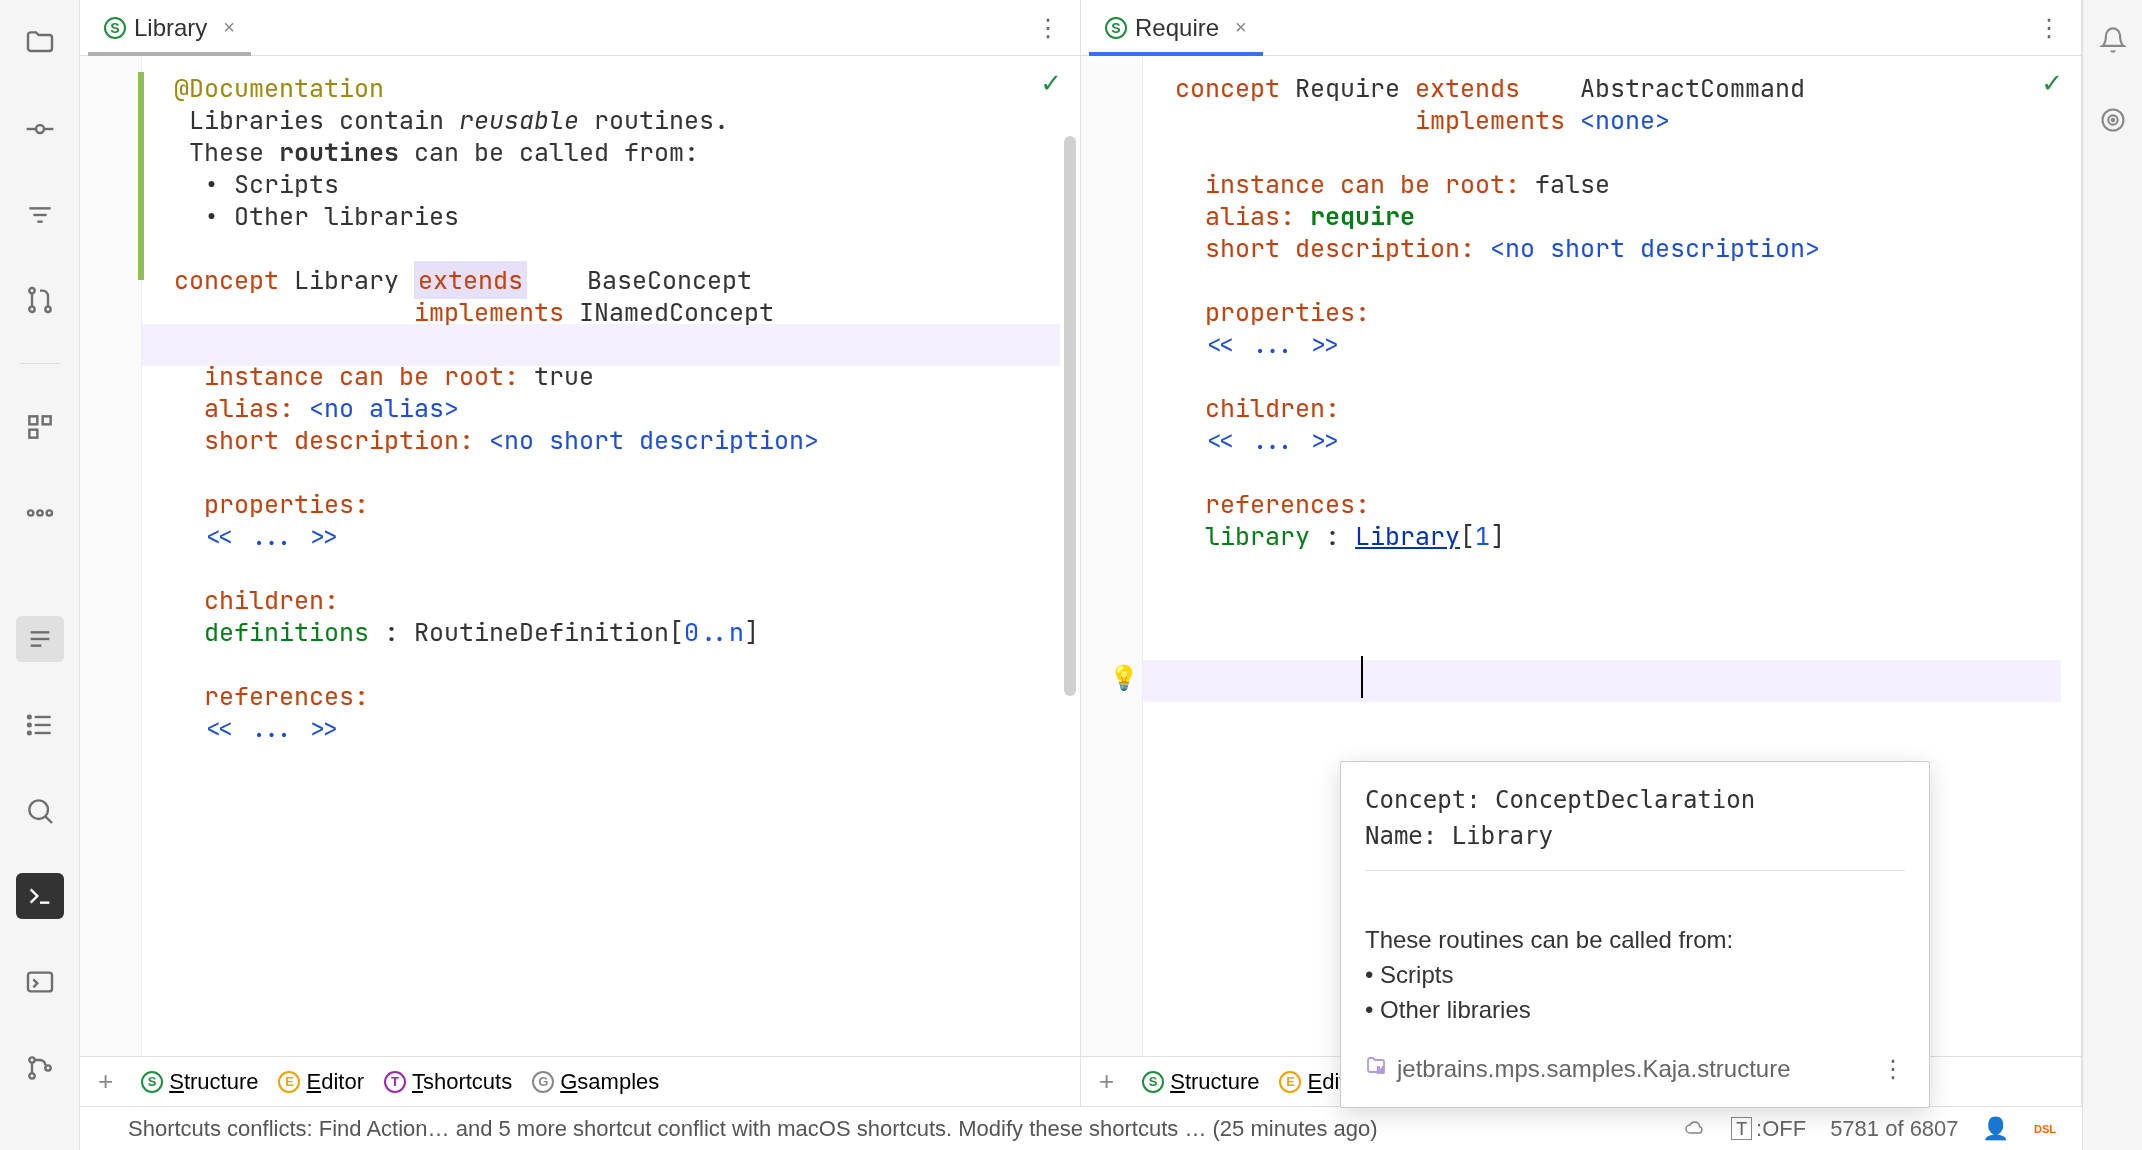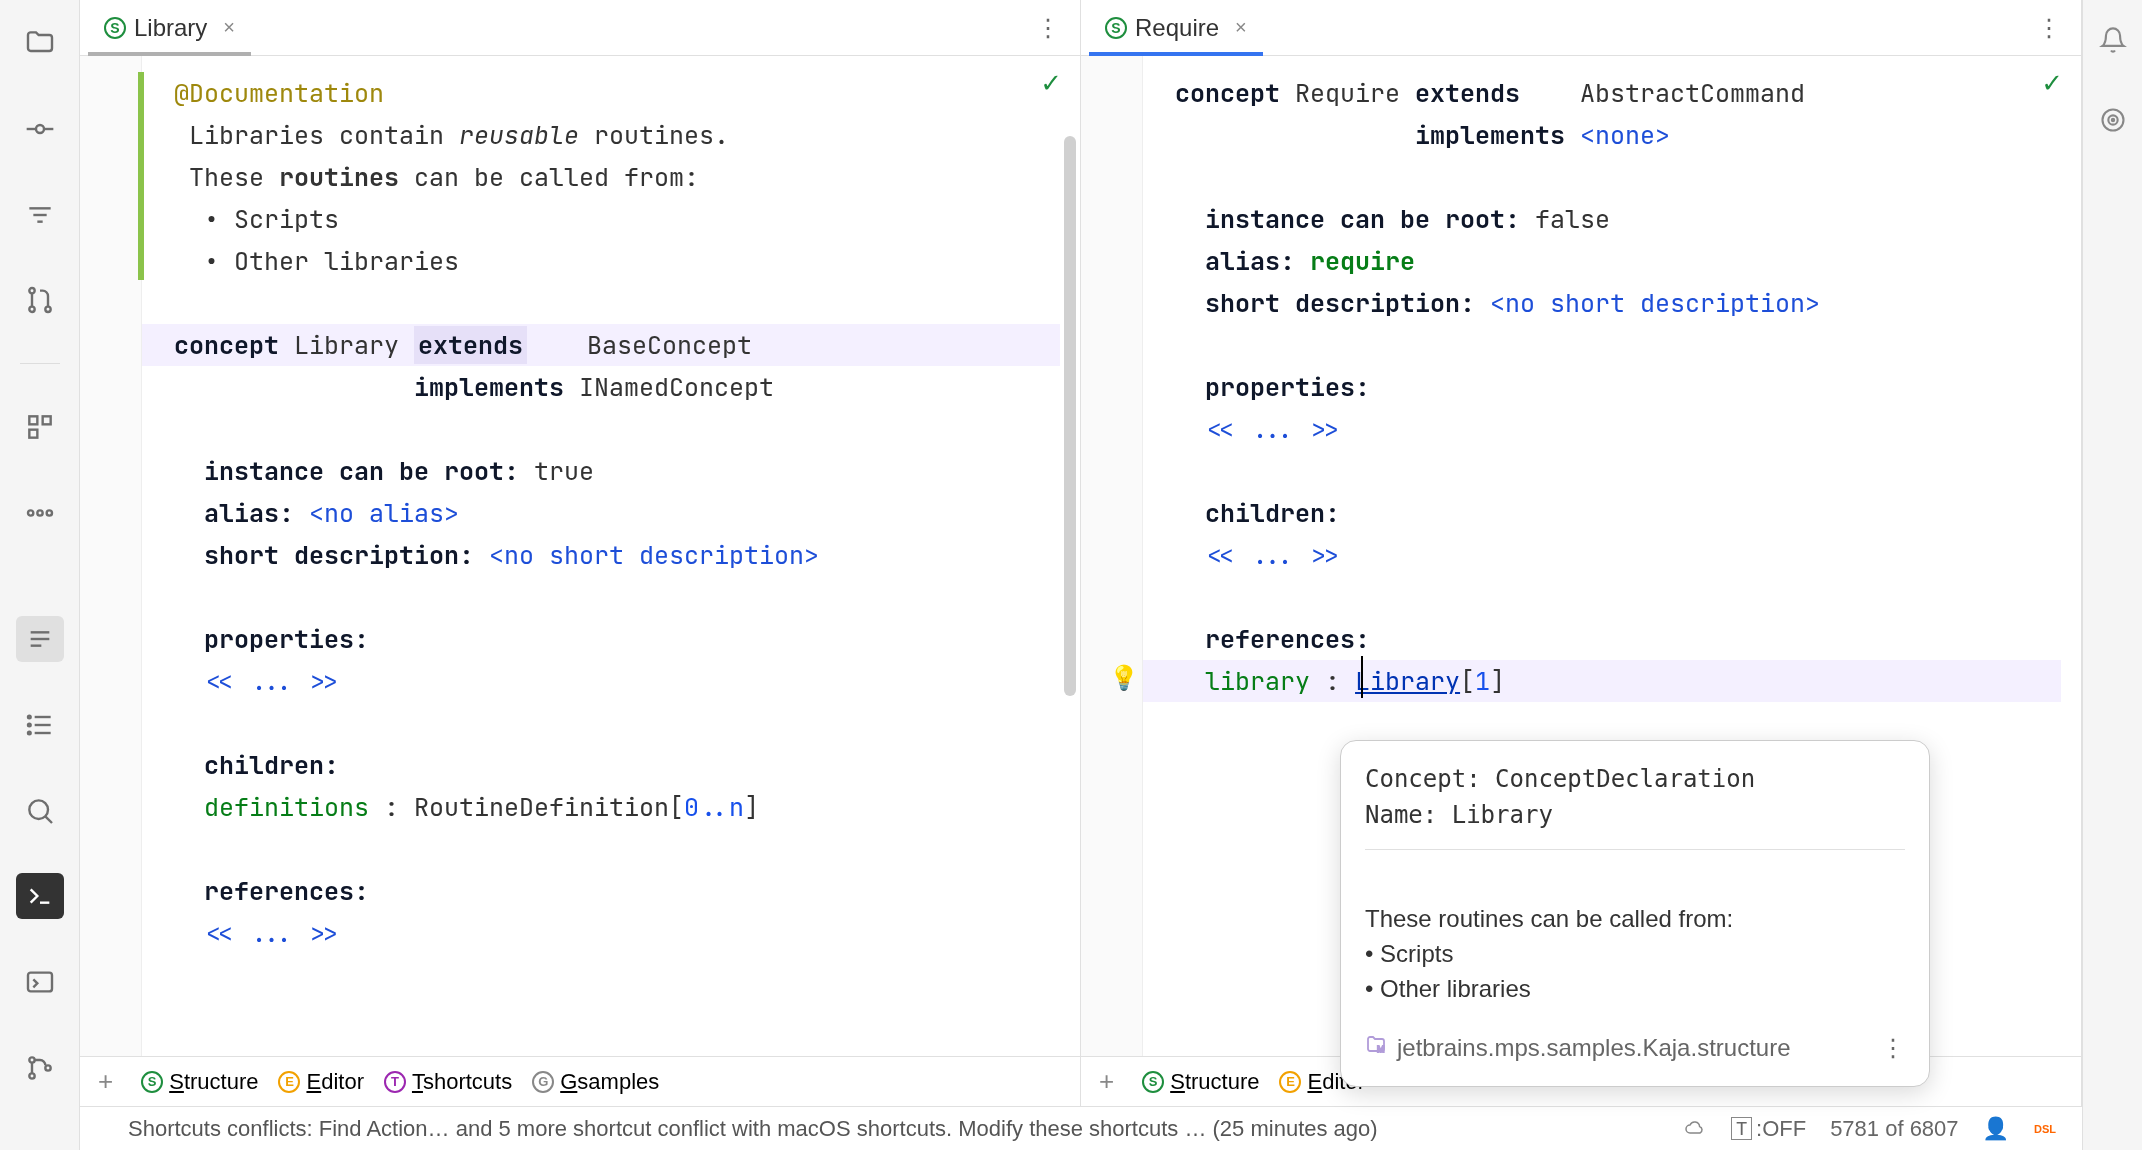--- a/index.html
+++ b/index.html
@@ -29,26 +29,26 @@
 .tab.active-left::after { content: ''; position: absolute; bottom: -1px; left: 0; right: 0; height: 4px; background: #b0b0b0; }
 .tab.active-right::after { content: ''; position: absolute; bottom: -1px; left: 0; right: 0; height: 4px; background: #3574f0; }
 .tab-icon { width: 22px; height: 22px; border: 2px solid #1e8e3e; border-radius: 50%; display: flex; align-items: center; justify-content: center; color: #1e8e3e; font-weight: bold; font-size: 14px; }
 .tab-title { font-size: 24px; color: #333; }
 .tab-close { color: #888; font-size: 20px; cursor: pointer; margin-left: 8px; }
 .tab-more { margin-left: auto; color: #666; font-size: 24px; cursor: pointer; padding: 0 12px; }
 
 
 .editor-body { flex: 1; position: relative; overflow: hidden; }
 .gutter { position: absolute; left: 0; top: 0; bottom: 0; width: 62px; background: #fafafa; border-right: 1px solid #eee; }
-.code { position: absolute; left: 62px; top: 0; right: 0; bottom: 0; padding: 16px 0 16px 32px; font-family: 'JetBrains Mono', Menlo, Consolas, monospace; font-size: 25px; line-height: 42px; white-space: pre; color: #333; }
+.code { position: absolute; left: 62px; top: 0; right: 0; bottom: 0; padding: 16px 0 16px 32px; font-family: 'JetBrains Mono', Menlo, Consolas, monospace; font-size: 25px; line-height: 32px; white-space: pre; color: #333; }
 .check-icon { position: absolute; top: 12px; right: 18px; color: #1e8e3e; font-size: 26px; }
 .scrollbar-v { position: absolute; right: 4px; top: 80px; width: 12px; height: 560px; background: #d0d0d0; border-radius: 6px; }
 .doc-change-bar { position: absolute; left: 58px; top: 16px; width: 6px; height: 208px; background: #8bc34a; }
 
-.kw { color: #0f172a; font-weight: bold; }
+.kw { color: #c2410c; }
 .ann { color: #9e880d; }
 .str { color: #067d17; }
 .gray { color: #1d4ed8; }
 .link { color: #0033b3; text-decoration: underline; }
 .ital { font-style: italic; }
 .bold { font-weight: bold; }
 .num { color: #1750eb; }
 
 .line-hl { position: absolute; left: 0; right: 20px; height: 42px; background: #f4f0ff; }
 .line-hl-gutter { position: absolute; left: 0; width: 62px; height: 42px; background: #f4f0ff; }
@@ -60,21 +60,21 @@
 .aspect-tabs .plus { color: #888; font-size: 26px; cursor: pointer; padding: 0 8px; }
 .aspect-tab { display: flex; align-items: center; gap: 6px; font-size: 22px; cursor: pointer; }
 .aspect-icon { width: 22px; height: 22px; border: 2px solid; border-radius: 50%; display: flex; align-items: center; justify-content: center; font-weight: bold; font-size: 13px; }
 .ic-s { border-color: #1e8e3e; color: #1e8e3e; }
 .ic-e { border-color: #f2a100; color: #f2a100; }
 .ic-t { border-color: #9c27b0; color: #9c27b0; }
 .ic-g { border-color: #888; color: #888; }
 .aspect-tab .underline { text-decoration: underline; }
 
 
-.popup { position: absolute; background: #fff; border: 1px solid #ccc; border-radius: 16px; box-shadow: 0 6px 24px rgba(0,0,0,0.15); padding: 20px 24px; font-family: Menlo, Consolas, monospace; font-size: 24px; line-height: 36px; color: #333; z-index: 100; }
+.popup { position: absolute; background: #fff; border: 1px solid #ccc; border-radius: 2px; box-shadow: 0 6px 24px rgba(0,0,0,0.15); padding: 20px 24px; font-family: Menlo, Consolas, monospace; font-size: 24px; line-height: 36px; color: #333; z-index: 100; margin-top: 21px; }
 .popup hr { margin: 16px 0; border: none; border-top: 1px solid #e0e0e0; }
 .popup-body { font-family: -apple-system, sans-serif; font-size: 24px; line-height: 35px; }
 .popup-footer { display: flex; align-items: center; gap: 10px; margin-top: 24px; color: #666; font-family: -apple-system, sans-serif; }
 .popup-footer .more { margin-left: auto; cursor: pointer; }
 
 
 .statusbar { display: flex; align-items: center; height: 44px; border-top: 1px solid #e0e0e0; padding: 0 20px; font-size: 22px; color: #555; gap: 12px; background: #fff; }
 .statusbar .msg { flex: 0 0 auto; max-width: 1340px; overflow: hidden; white-space: nowrap; text-overflow: ellipsis; margin-left: 28px; }
 .statusbar .spacer { flex: 1; }
 .status-badge { display: flex; align-items: center; gap: 4px; padding: 2px 6px; color: #666; }

